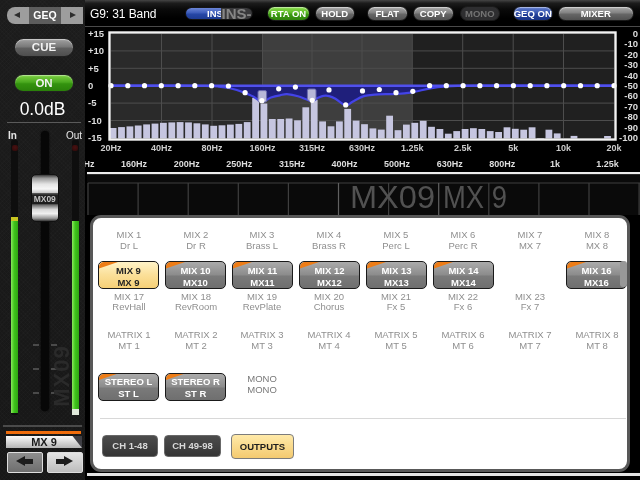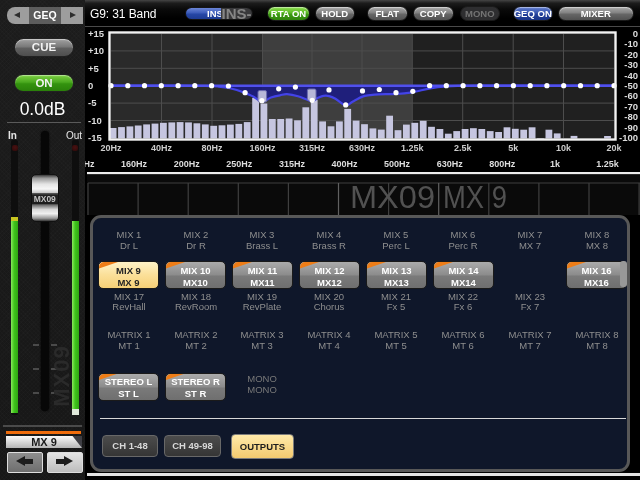--- a/index.html
+++ b/index.html
@@ -77,21 +77,21 @@
 #al { left:7px;  background:linear-gradient(#8e8e8e,#6e6e6e); }
 #ar { left:46.5px; background:linear-gradient(#e4e4e4,#bdbdbd); }
 .arrow { position:absolute; top:3.5px; width:0; height:0; border-top:5.5px solid transparent;
   border-bottom:5.5px solid transparent; }
 #al .arrow { left:8px; border-right:9px solid #1d1d1d; }
 #al .tail { position:absolute; left:17px; top:6.3px; width:8px; height:5.5px; background:#1d1d1d; }
 #ar .arrow { left:16px; border-left:9px solid #1d1d1d; }
 #ar .tail { position:absolute; left:8px; top:6.3px; width:8px; height:5.5px; background:#1d1d1d; }
 
 #panel { position:absolute; left:90px; top:215px; width:540px; height:257px;
-  background:#0f172a; border:3px solid #585858; border-radius:11px; z-index:4; }
+  background:#ffffff; border:3px solid #585858; border-radius:11px; z-index:4; }
 .lbl { position:absolute; width:66px; text-align:center; color:#8f8f8f; font-size:9.5px;
   line-height:10.5px; }
 .chbtn { position:absolute; width:61px; height:28px; border-radius:5px; overflow:hidden;
   background:linear-gradient(#ababab 0%, #8d8d8d 48%, #7a7a7a 55%, #6f6f6f 100%);
   border:1px solid #1a1a1a; color:#fff; font-size:9.5px; font-weight:bold; text-align:center;
   line-height:12px; padding-top:2.5px; }
 .chbtn.sel { background:linear-gradient(#fff3c8 0%, #fbe09a 48%, #f6d077 100%); color:#242424; }
 .wedge { position:absolute; left:0; top:0; width:19px; height:6.5px; background:#ee7d17;
   clip-path:polygon(0 0, 100% 0, 0 100%); border-top-left-radius:5px; }
 .tab { position:absolute; height:22px; border-radius:4px; border:1px solid #686868;

